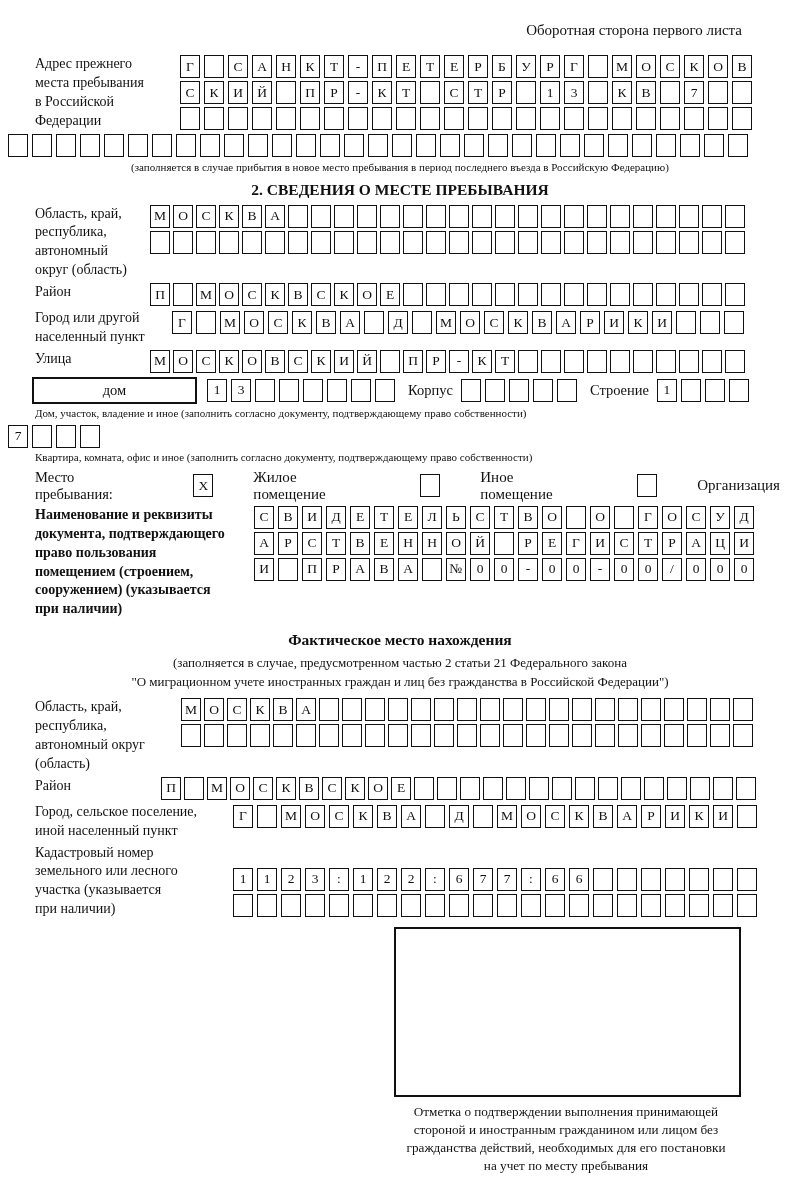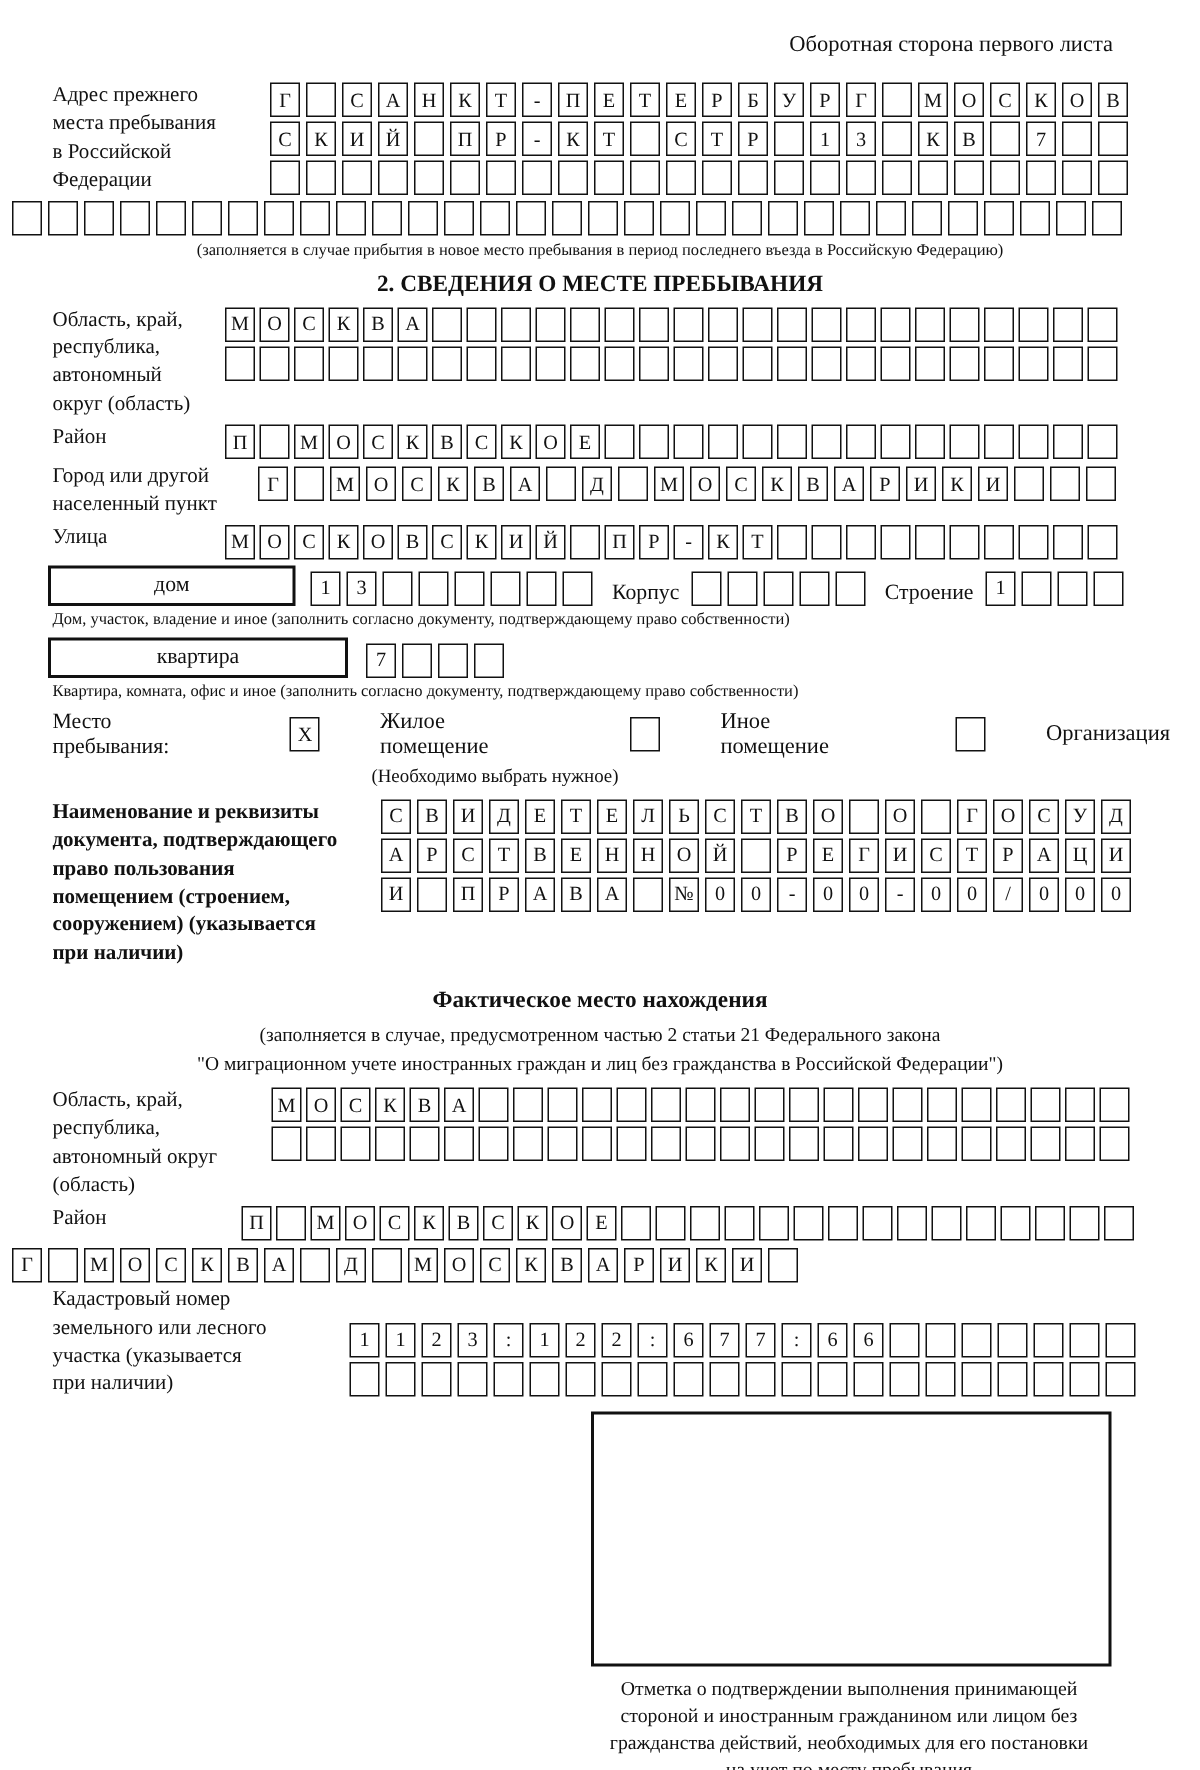--- a/index.html
+++ b/index.html
@@ -23,21 +23,21 @@
         box-sizing:border-box;display:flex;align-items:center;justify-content:center;
         font-size:13.5px;background:#fff;}
   .fullrow{margin:3px 0 0 8px;}
 
   .caption{font-size:11px;}
   .caption.center{text-align:center;margin:4px 10px 6px 10px;}
   .caption.left{margin:2px 0 6px 35px;}
 
   .h2{text-align:center;font-weight:bold;font-size:15.5px;margin:8px 0 6px 0;}
 
-  .domrow{margin-top:4px;align-items:flex-end;}
+  .domrow{margin-top:4px;align-items:center;}
   .widebox{height:27px;border:2px solid #111;box-sizing:border-box;
            display:flex;align-items:center;justify-content:center;
            font-size:14.5px;flex:none;}
   .dombox{width:165px;margin-left:24px;margin-right:10px;}
   .kvbox{width:200px;margin-left:24px;margin-right:12px;}
   .inline-label{font-size:14.5px;margin:0 8px 0 13px;white-space:nowrap;}
 
   .mestorow{align-items:center;margin-top:4px;gap:30px;}
   .mesto-label{font-size:14.5px;padding-left:27px;margin-right:10px;}
   .opt-label{font-size:15px;margin:0 20px 0 10px;}
@@ -366,40 +366,38 @@
     <div class="cells g4">
         <span class="cell">1</span>
         <span class="cell"></span>
         <span class="cell"></span>
         <span class="cell"></span>
       </div>
   </div>
   <div class="caption left">Дом, участок, владение и иное (заполнить согласно документу, подтверждающему право собственности)</div>
 
   <div class="flexrow domrow">
-    <div class="widebox kvbox">квартира</div>
     <div class="cells g4">
         <span class="cell">7</span>
         <span class="cell"></span>
         <span class="cell"></span>
         <span class="cell"></span>
       </div>
   </div>
   <div class="caption left">Квартира, комната, офис и иное (заполнить согласно документу, подтверждающему право собственности)</div>
 
   <div class="flexrow mestorow">
     <div class="mesto-label">Место пребывания:</div>
     <span class="cell">X</span>
     <div class="opt-label">Жилое помещение</div>
     <span class="cell"></span>
     <div class="opt-label">Иное помещение</div>
     <span class="cell"></span>
     <div class="opt-label">Организация</div>
   </div>
-  <div class="note">(Необходимо выбрать нужное)</div>
 
   <div class="flexrow">
     <div class="label w-doc">Наименование и реквизиты
 документа, подтверждающего
 право пользования
 помещением (строением,
 сооружением) (указывается
 при наличии)</div>
     <div class="rows">
       <div class="cells g4">
@@ -568,20 +566,22 @@
           <span class="cell"></span>
           <span class="cell"></span>
           <span class="cell"></span>
           <span class="cell"></span>
           <span class="cell"></span>
           <span class="cell"></span>
         </div>
     </div>
 
     <div class="flexrow">
+      <div class="label w-fg">Город, сельское поселение,
+иной населенный пункт</div>
       <div class="cells g4" style="margin-top:2px;">
           <span class="cell">Г</span>
           <span class="cell"></span>
           <span class="cell">М</span>
           <span class="cell">О</span>
           <span class="cell">С</span>
           <span class="cell">К</span>
           <span class="cell">В</span>
           <span class="cell">А</span>
           <span class="cell"></span>

